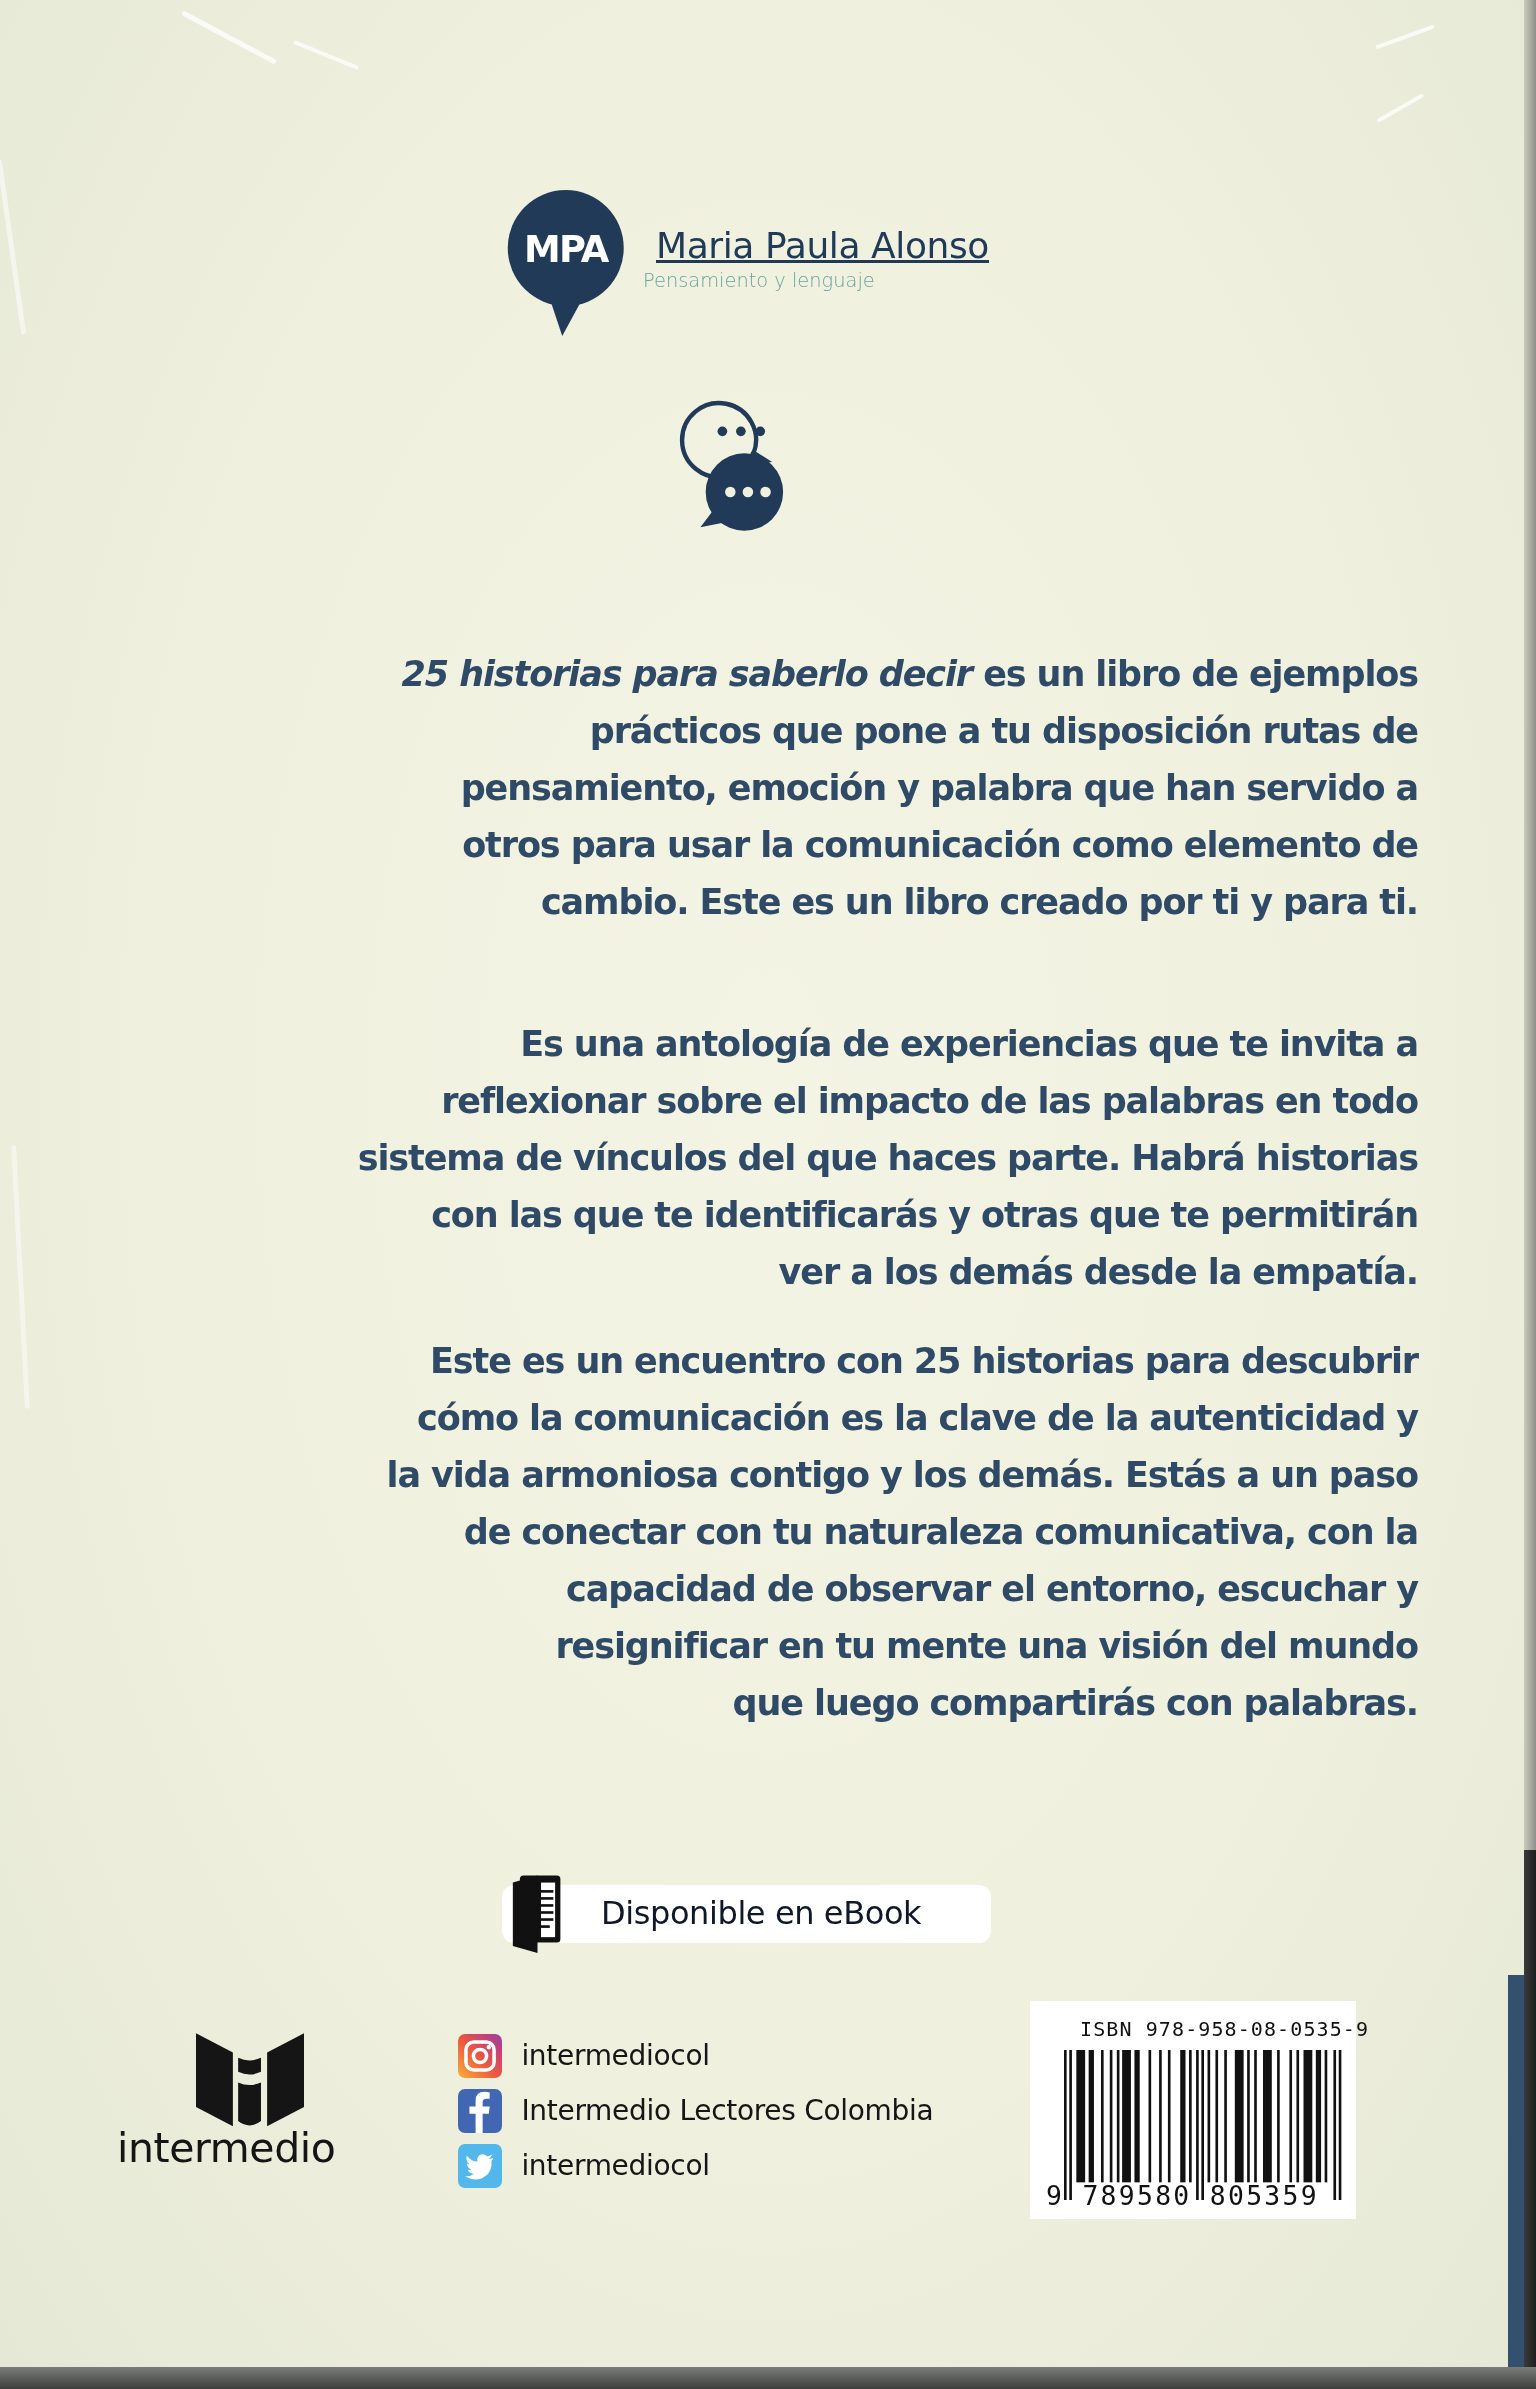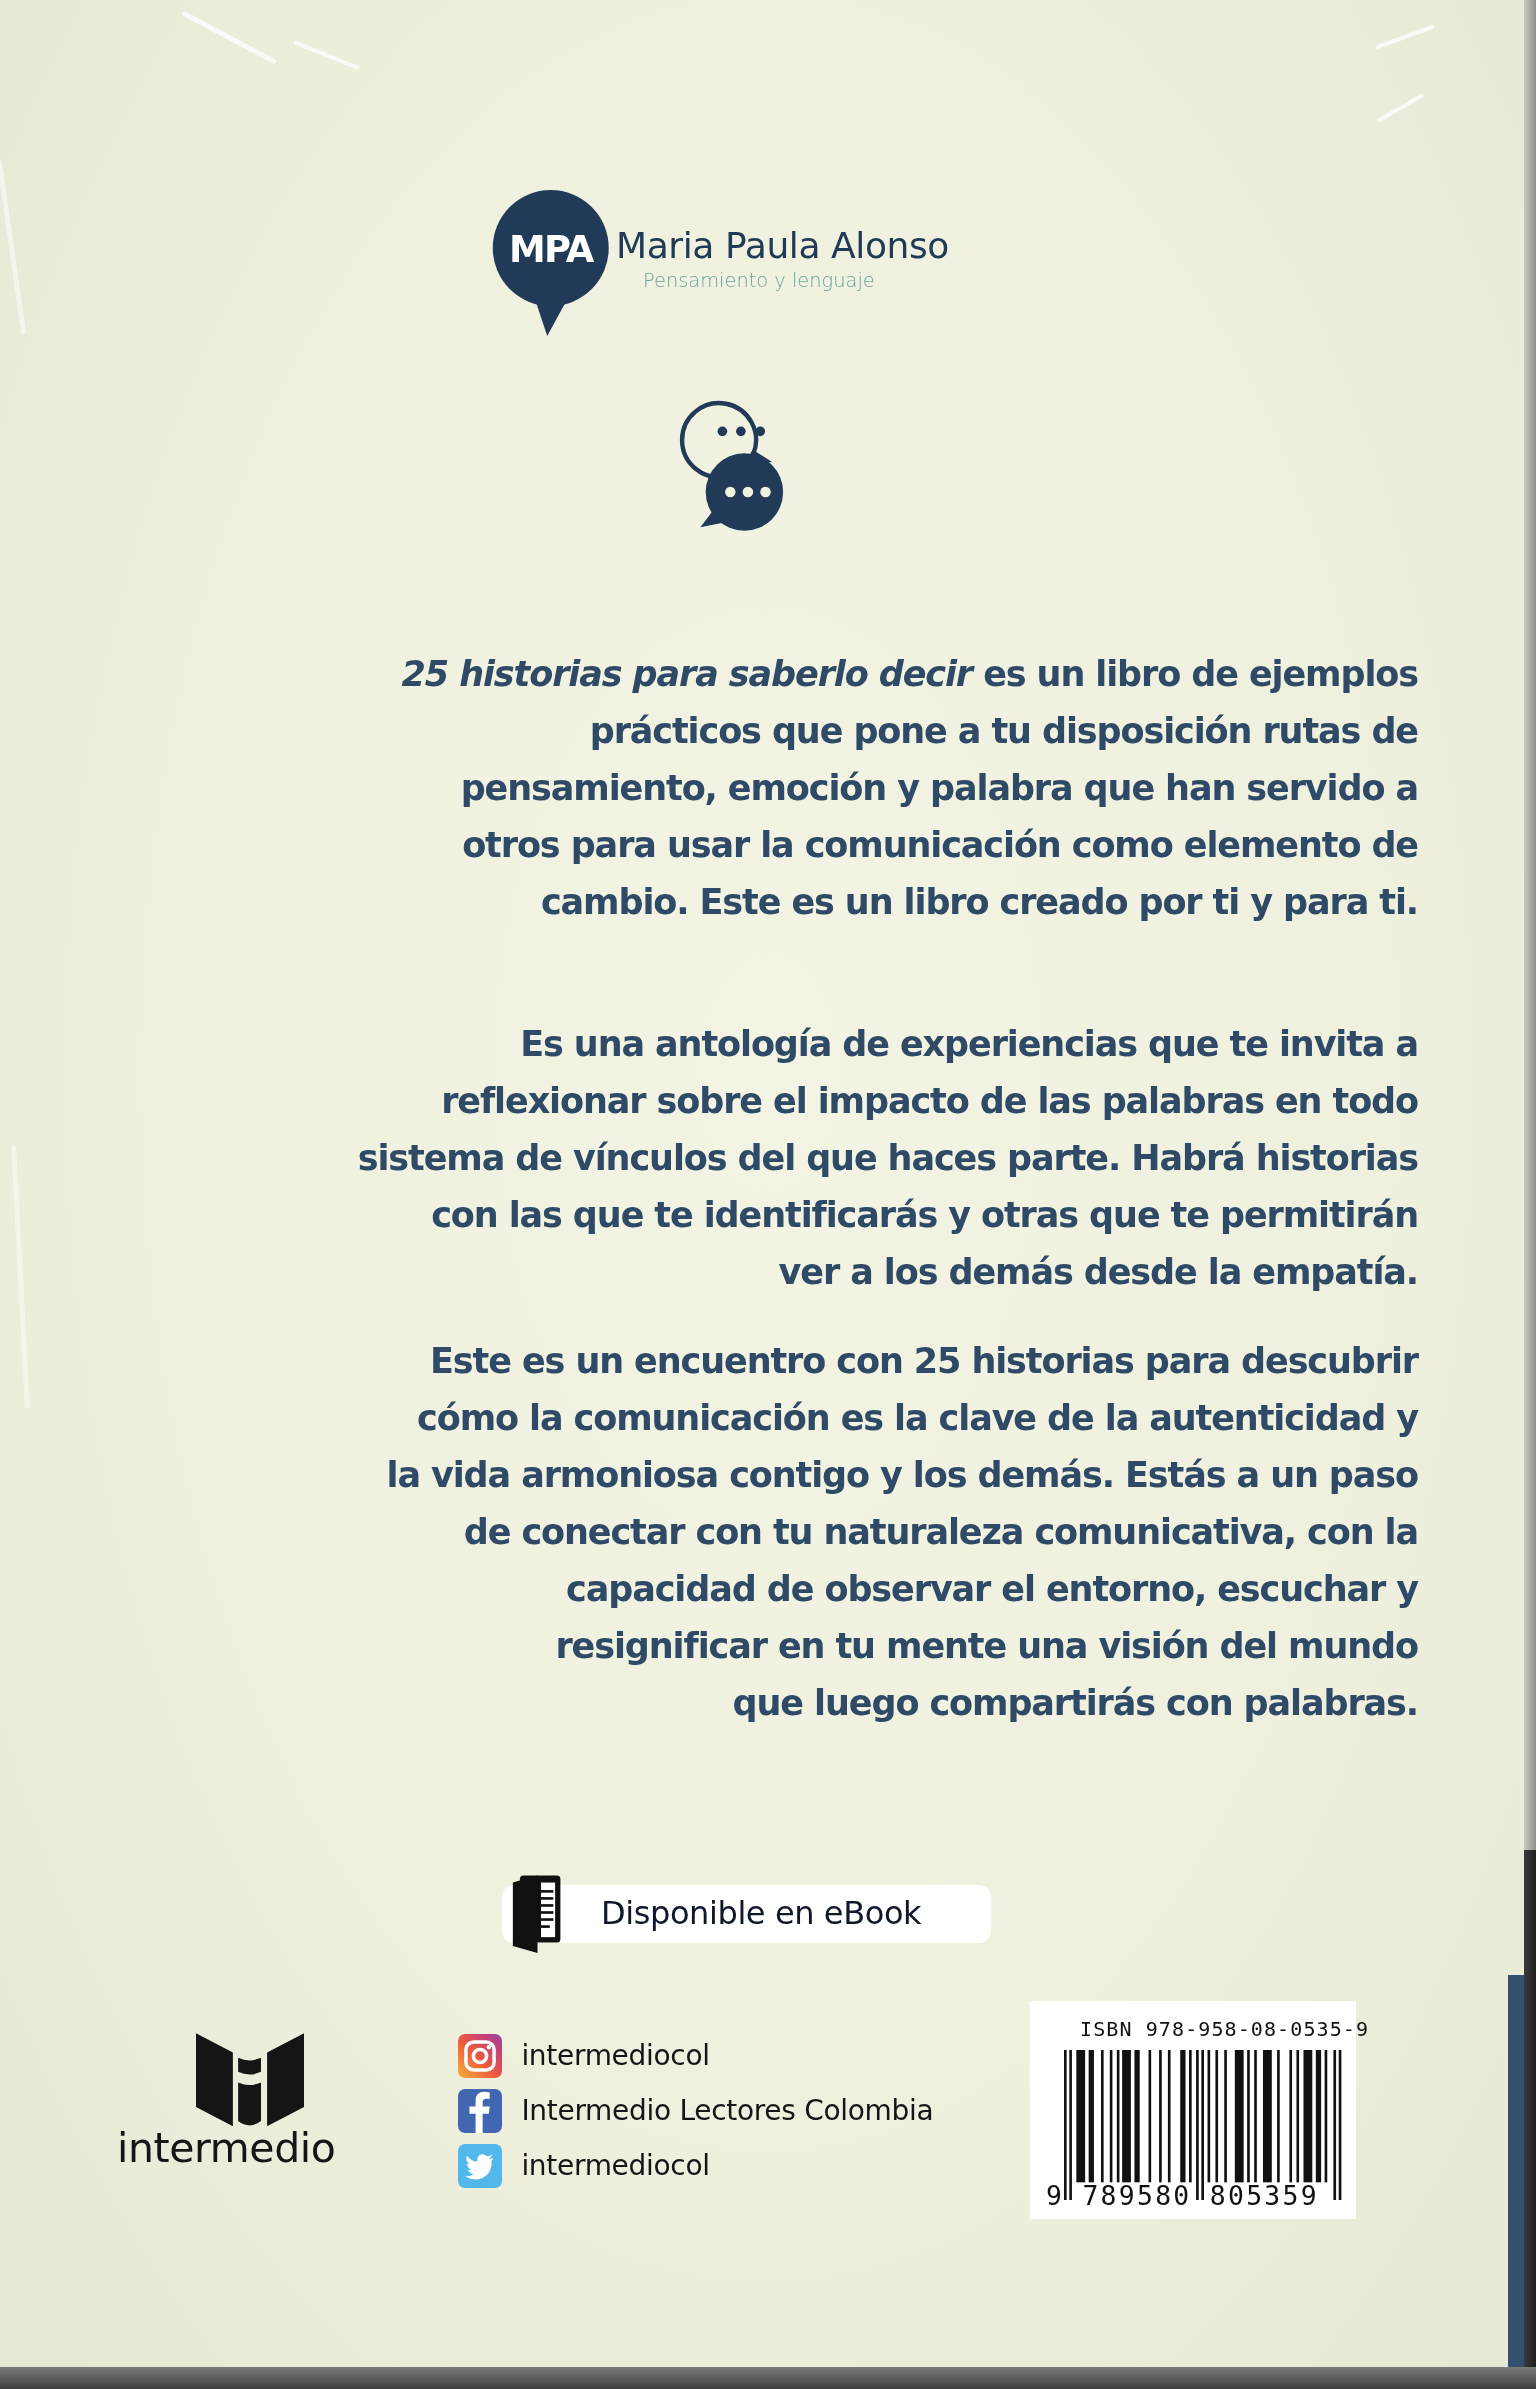--- a/index.html
+++ b/index.html
@@ -29,25 +29,25 @@
     position: absolute; left: 1524px; top: 0; width: 13.2px; height: 2389px;
     background: linear-gradient(90deg, #c9cbbc, #8a8c86);
   }
   .right-edge.dark { top: 1850px; height: 540px; background: linear-gradient(90deg,#3a3a3a,#1c1c1c); }
   .spine-strip {
     position: absolute; left: 1508px; top: 1975px; width: 16px; height: 393px;
     background: #34506f;
   }
 
   
-  .mpa-logo { position: absolute; left: 491px; top: 188px; display: flex; align-items: center; }
+  .mpa-logo { position: absolute; left: 506px; top: 188px; display: flex; align-items: center; }
   .mpa-bubble { width: 123px; height: 150px; position: relative; }
   .mpa-title {
-    position: absolute; left: 616px; top: 225px;
-    font-family: "DejaVu Sans", sans-serif; font-size: 36px; color: #213a57; letter-spacing: -0.4px;
+    position: absolute; left: 656px; top: 225px;
+    font-family: "DejaVu Sans", sans-serif; font-size: 36px; color: #213a57; letter-spacing: -0.4px; text-decoration: underline;
   }
   .mpa-sub {
     position: absolute; left: 643px; top: 269px;
     font-family: "DejaVu Sans", sans-serif; font-size: 19.4px; color: #6aa39e; font-weight: 300;
   }
 
   .chat-icon { position: absolute; left: 674px; top: 388px; width: 110px; height: 150px; }
 
   .blurb {
     position: absolute; left: 88px; width: 1330px; text-align: right;

